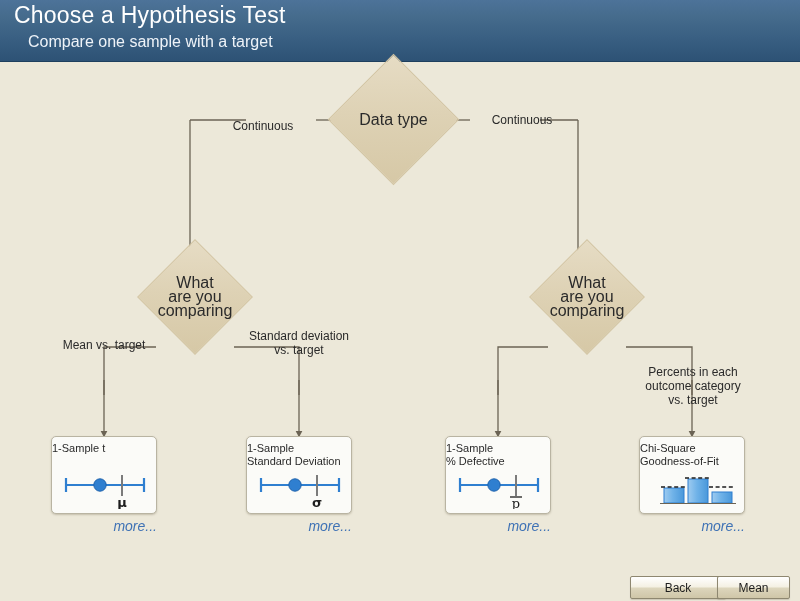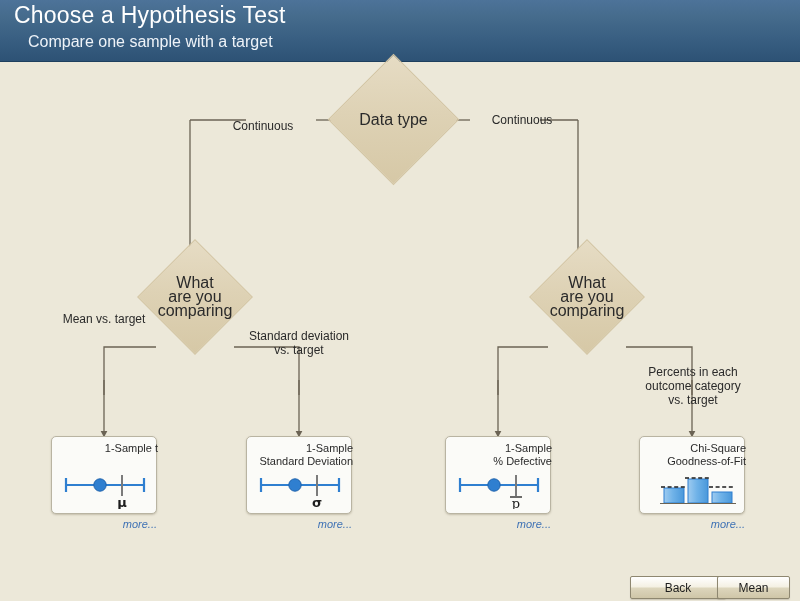--- a/index.html
+++ b/index.html
@@ -115,38 +115,38 @@
     background: #fbfbf8;
     border: 1px solid #b9b4a2;
     border-radius: 5px;
     box-shadow: 0 1px 2px rgba(120,112,90,0.35);
     box-sizing: border-box;
   }
   .card .ctitle {
     position: absolute;
     left: 0; top: 5px;
     width: 106px;
-    text-align: right;
+    text-align: left;
     font-size: 11px;
     line-height: 13px;
     color: #2a2a2a;
     white-space: pre-line;
   }
   .card .cart {
     position: absolute;
     left: 0;
     bottom: 4px;
     width: 106px;
     height: 40px;
   }
   .more {
     position: absolute;
     width: 106px;
     text-align: right;
-    font-size: 11px;
+    font-size: 14px;
     font-style: italic;
     color: #3f72b5;
     cursor: pointer;
   }
 
   
   .btn {
     position: absolute;
     height: 23px;
     background: linear-gradient(to bottom, #ffffff 0%, #f4f0e2 48%, #ddd6bd 52%, #cfc6a8 100%);
@@ -217,21 +217,21 @@
 comparing</div>
     </div>
 
     <div class="diamond" style="left:546px; top:194px; width:82px; height:82px;">
       <div class="shape"></div>
       <div class="dlabel">What
 are you
 comparing</div>
     </div>
 
-    <div class="elabel" style="left:44px; top:250px; width:120px;">Mean vs. target</div>
+    <div class="elabel" style="left:44px; top:276px; width:120px;">Mean vs. target</div>
     <div class="elabel" style="left:236px; top:267px; width:126px;">Standard deviation
 vs. target</div>
     <div class="elabel" style="left:634px; top:267px; width:118px;margin-top:36px;">Percents in each
 outcome category
 vs. target</div>
 
     <div class="card" style="left:51px; top:374px;">
       <div class="ctitle">1-Sample t</div>
       <svg class="cart" viewBox="0 0 106 40">
         <g stroke="#2f7fd0" stroke-width="2.2" fill="none" stroke-linecap="butt">

